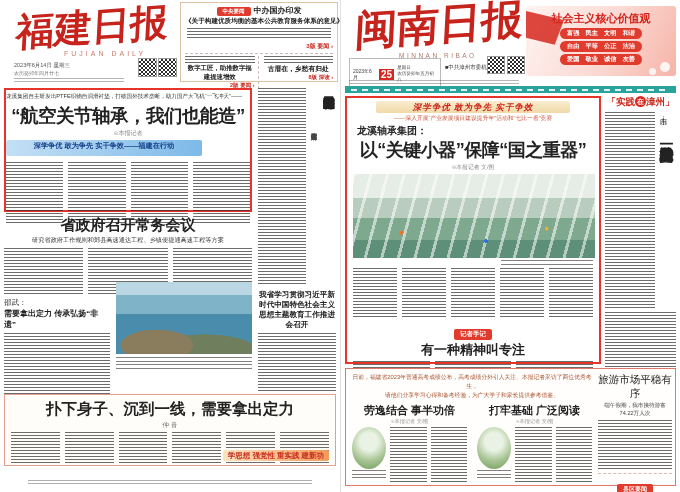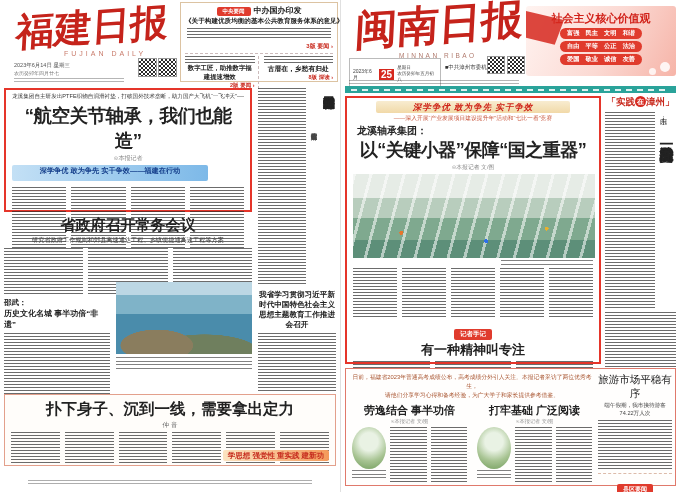--- a/index.html
+++ b/index.html
@@ -68,21 +68,21 @@
           <div class="pageline" style="text-align:right;font-size:5.5px">2版 要闻 ›</div>
         </div>
         <div style="flex:1">
           <div class="gx" style="height:7px;margin-bottom:1px"></div>
           <div class="ctr" style="font-size:6.8px;font-weight:bold">古厝在，乡愁有归处</div>
           <div class="pageline" style="text-align:right;font-size:5.5px">8版 深读 ›</div>
         </div>
       </div>
     </div>
 
-    <div class="abs frame-red" style="left:4px;top:88px;width:248px;height:124px;padding:3px 6px;box-sizing:border-box">
+    <div class="abs frame-red" style="left:4px;top:88px;width:248px;height:124px;padding:3px 0;box-sizing:border-box">
       <div style="font-size:5.6px;color:#333;white-space:nowrap;overflow:hidden">龙溪集团自主研发出PTFE织物自润滑衬垫，打破国外技术垄断，助力国产大飞机“一飞冲天”——</div>
       <div class="ctr" style="font-size:18.5px;font-weight:bold;margin-top:2px;letter-spacing:-0.5px">“航空关节轴承，我们也能造”</div>
       <div class="ctr" style="font-size:6px;color:#888;margin:1px 0 2px">⊙本报记者</div>
       <div class="banner-blue" style="width:196px;height:16px;line-height:11px;font-size:7.2px;text-align:center;margin-bottom:6px">深学争优 敢为争先 实干争效——福建在行动</div>
       <div class="cols" style="height:62px">
         <div class="gx"></div>
         <div class="gx"></div>
         <div class="gx"></div>
         <div class="gx"></div>
       </div>
@@ -102,22 +102,22 @@
       <div style="display:flex;height:198px;gap:3px">
         <div class="gx" style="flex:1"></div>
         <div class="vert" style="font-size:6.5px;color:#444;height:80px;margin-top:40px">省政府党组召开会议</div>
         <div class="vert" style="font-size:11.5px;font-weight:bold;height:198px">认真学习贯彻习近平总书记重要讲话精神</div>
       </div>
       <div class="ctr" style="font-size:7.6px;font-weight:bold;margin-top:4px">我省学习贯彻习近平新时代中国特色社会主义思想主题教育工作推进会召开</div>
       <div class="gx" style="height:58px;margin-top:3px"></div>
     </div>
 
     <div class="abs" style="left:4px;top:298px;width:106px">
-      <div style="font-size:7.5px;font-weight:bold">邵武：</div>
-      <div style="font-size:8px;font-weight:bold">历史文化名城 事半功倍“非遗”</div>
+      <div style="font-size:7.5px;font-weight:normal">邵武：</div>
+      <div style="font-size:8px;font-weight:bold">需要拿出定力 传承弘扬“非遗”</div>
       <div class="gx" style="height:68px;margin-top:3px"></div>
     </div>
 
     <div class="abs photo-coast" style="left:116px;top:282px;width:136px;height:72px"></div>
     <div class="abs gxl" style="left:116px;top:357px;width:136px;height:14px"></div>
 
     <div class="abs frame-soft" style="left:4px;top:394px;width:332px;height:72px;padding:4px 6px;box-sizing:border-box">
       <div class="ctr" style="font-size:15.5px;font-weight:bold">扑下身子、沉到一线，需要拿出定力</div>
       <div class="ctr" style="font-size:6.5px;color:#666;margin:1px 0 2px">仲 音</div>
       <div class="cols" style="height:32px">

